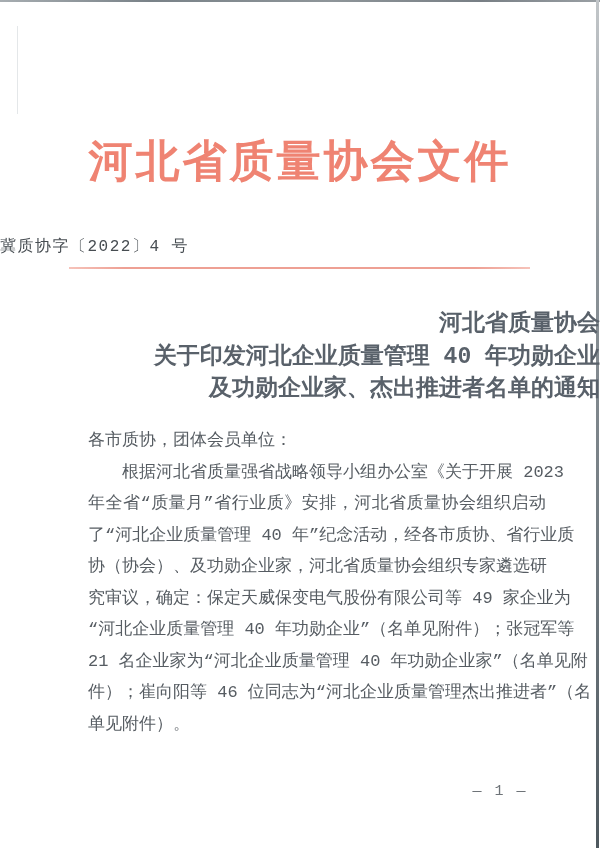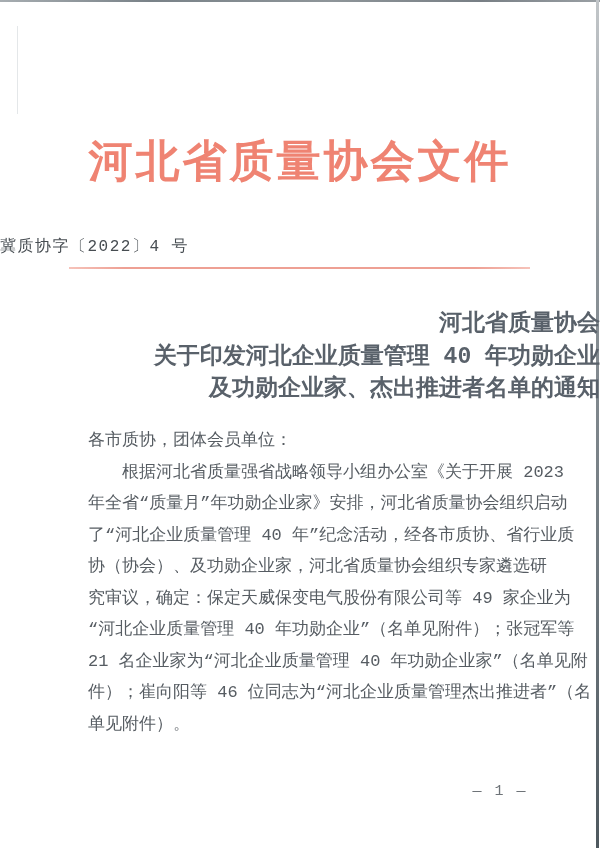--- a/index.html
+++ b/index.html
@@ -117,21 +117,21 @@
 
   <div class="doc-title">
     <div class="doc-title-line">河北省质量协会</div>
     <div class="doc-title-line">关于印发河北企业质量管理 40 年功勋企业</div>
     <div class="doc-title-line">及功勋企业家、杰出推进者名单的通知</div>
   </div>
 
   <div class="doc-body">
     <div class="body-line">各市质协，团体会员单位：</div>
     <div class="body-line indent fill">根据河北省质量强省战略领导小组办公室《关于开展 2023</div>
-    <div class="body-line fill">年全省“质量月”年功勋企业家》安排，河北省质量协会组织启动</div>
+    <div class="body-line fill">年全省“质量月”省行业质》安排，河北省质量协会组织启动</div>
     <div class="body-line fill">了“河北企业质量管理 40 年”纪念活动，经各市质协、省行业质</div>
     <div class="body-line fill">协（协会）、及功勋企业家，河北省质量协会组织专家遴选研</div>
     <div class="body-line fill">究审议，确定：保定天威保变电气股份有限公司等 49 家企业为</div>
     <div class="body-line fill">“河北企业质量管理 40 年功勋企业”（名单见附件）；张冠军等</div>
     <div class="body-line fill">21 名企业家为“河北企业质量管理 40 年功勋企业家”（名单见附</div>
     <div class="body-line fill">件）；崔向阳等 46 位同志为“河北企业质量管理杰出推进者”（名</div>
     <div class="body-line">单见附件）。</div>
   </div>
 
   <div class="page-number">— 1 —</div>

